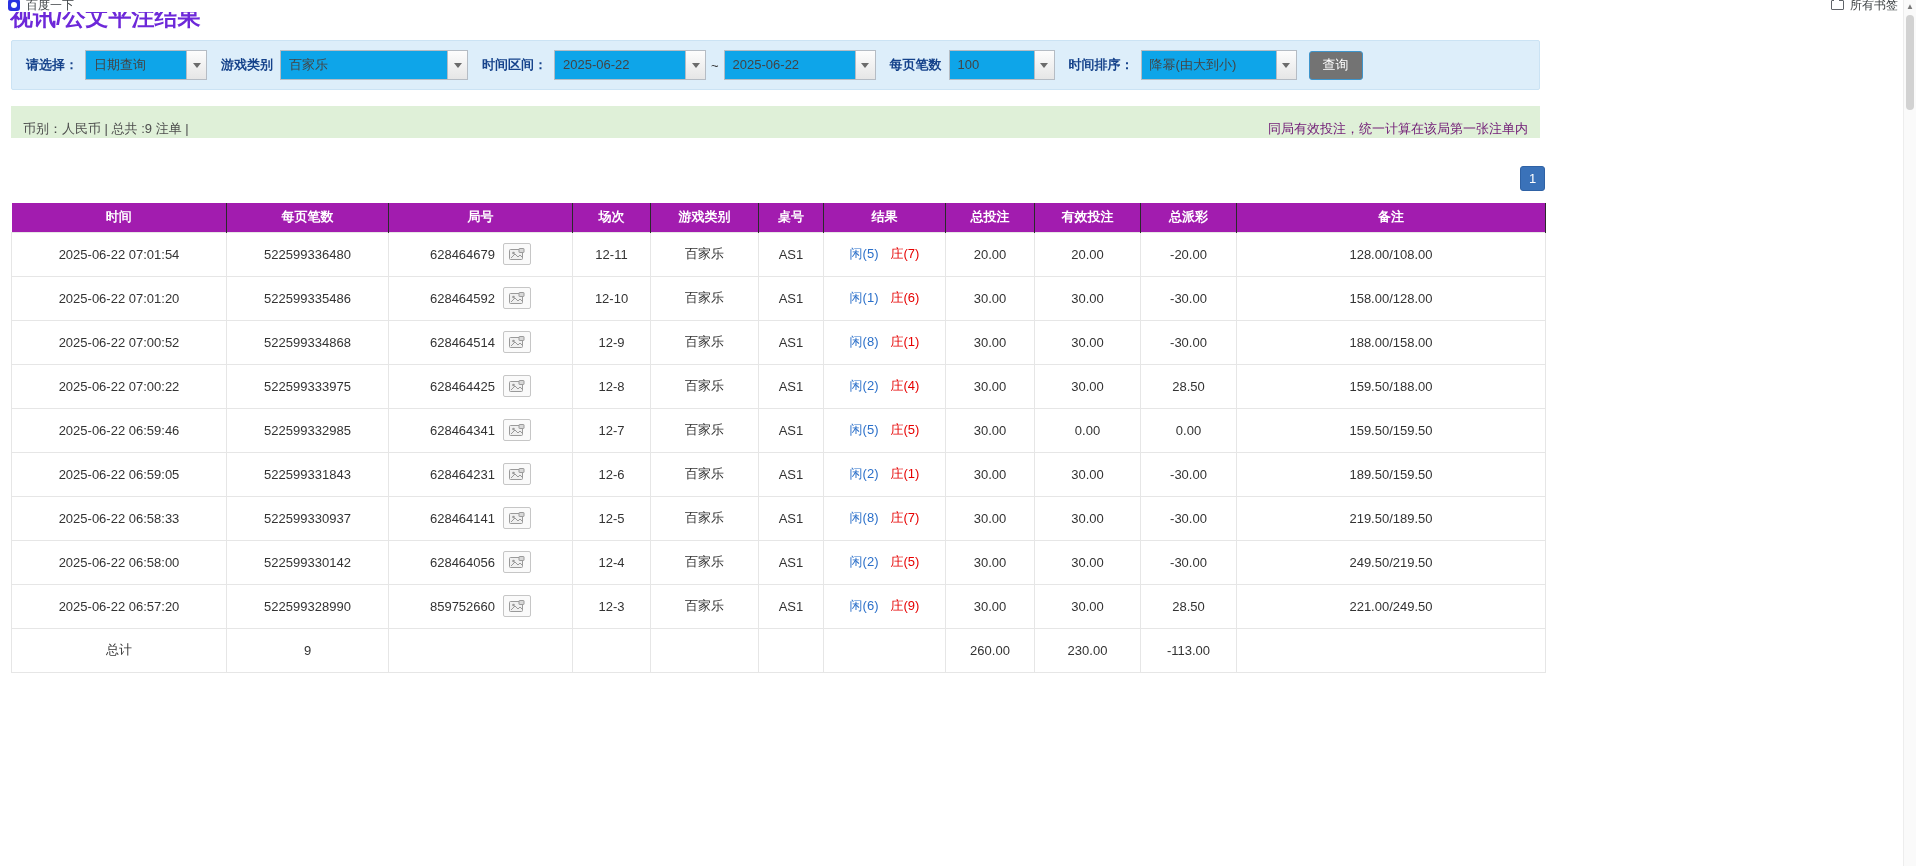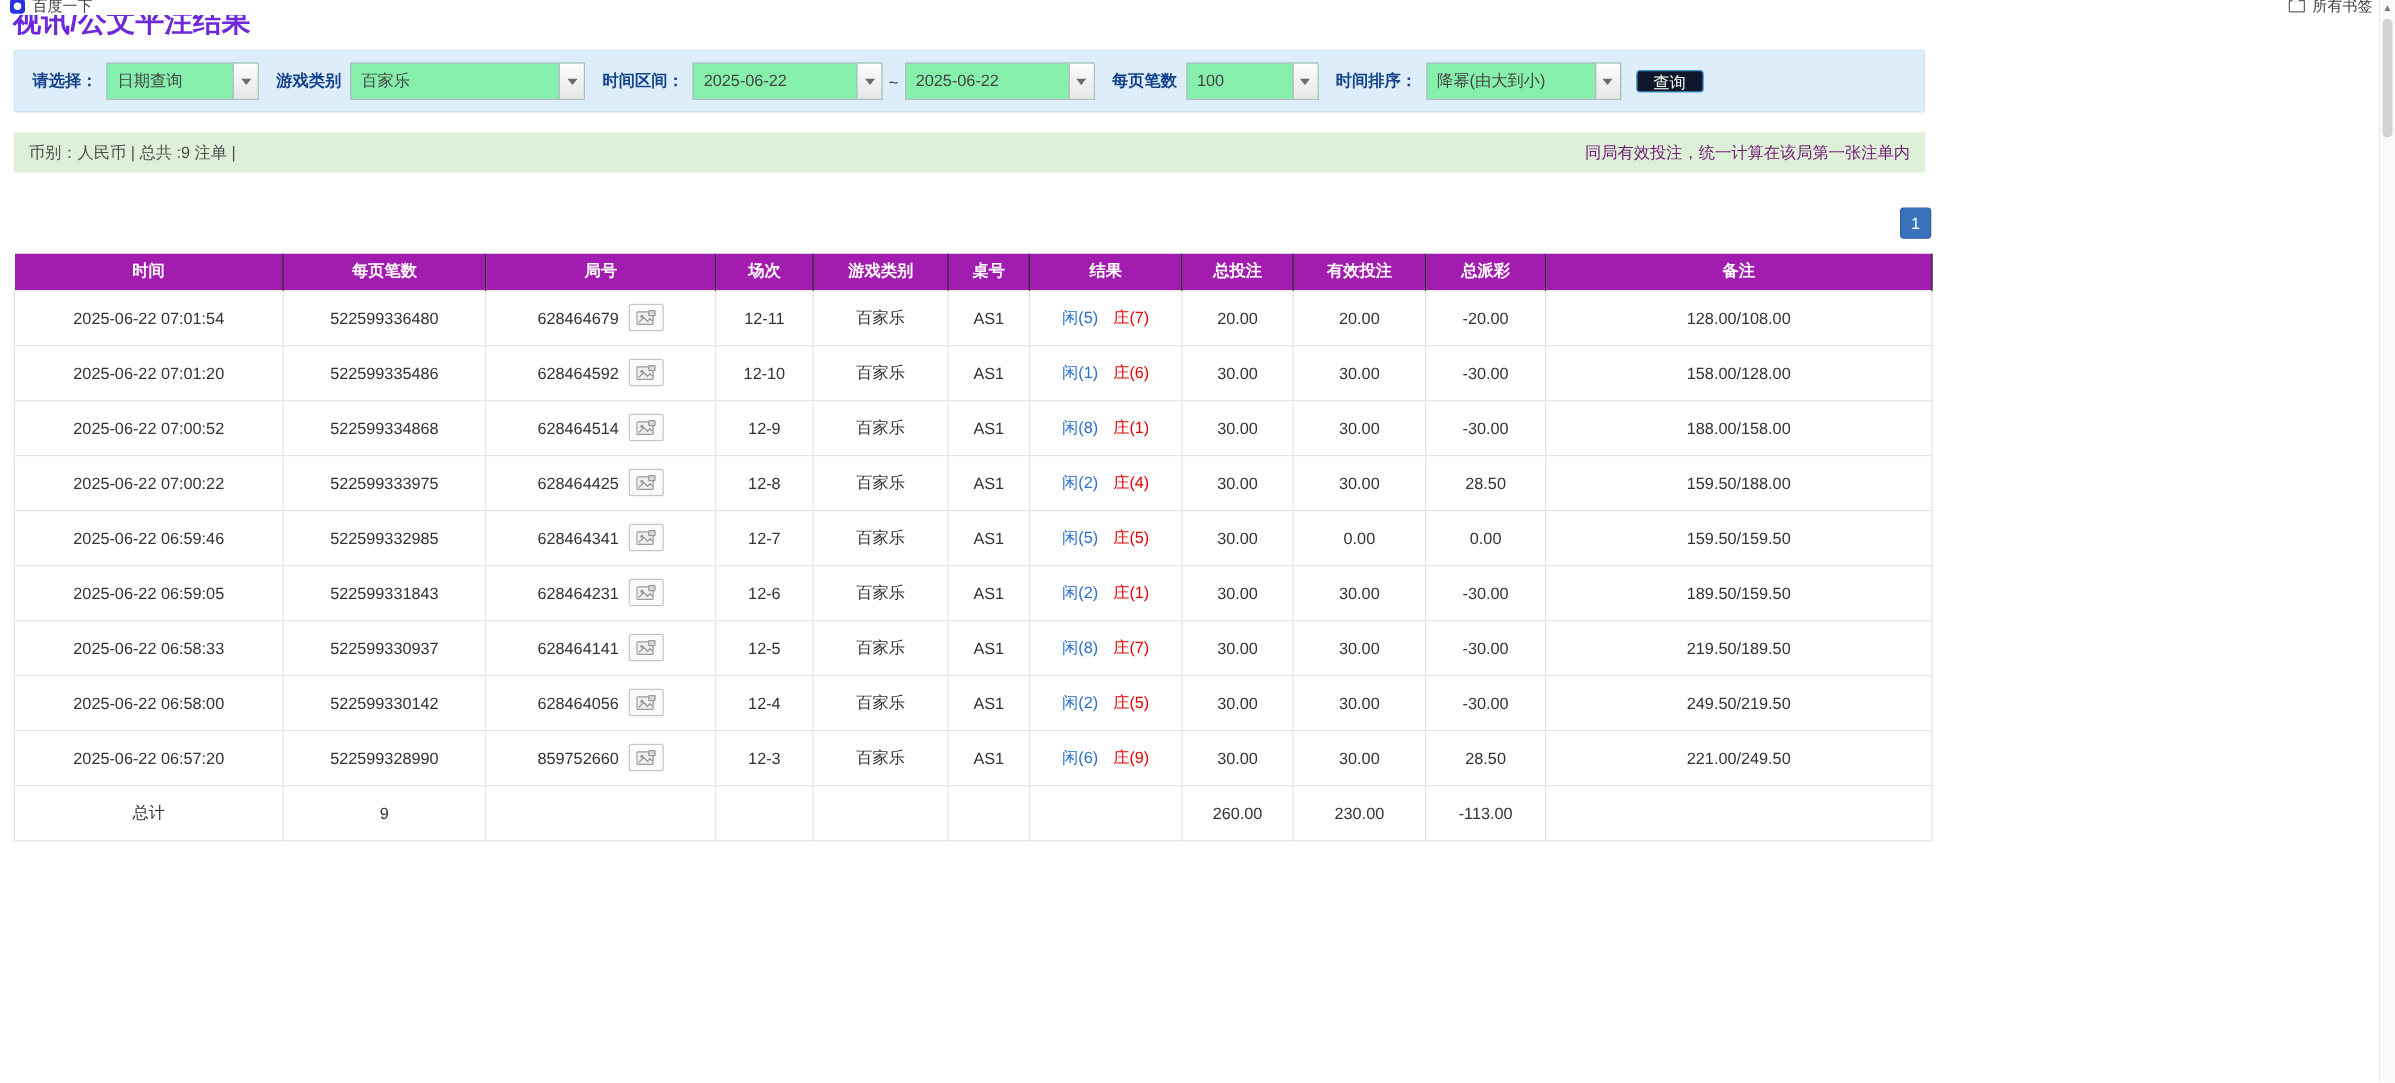--- a/index.html
+++ b/index.html
@@ -28,37 +28,37 @@
   .page-title { font-size: 23px; font-weight: bold; color: #6d28d9; margin-top: -10px; white-space: nowrap; }
 
   
   .filter-bar {
     margin: 8px 10px 0 11px; width: 1529px; height: 50px;
     background: #ddeefa; border: 1px solid #cbe3f4; border-radius: 2px;
     display: flex; align-items: center; padding: 12px 14px; font-size: 13px;
   }
   .flabel { color: #15428b; font-weight: bold; margin: 0 7px 0 14px; white-space: nowrap; }
   .flabel:first-child { margin-left: 0; }
-  .combo { display: flex; align-items: stretch; height: 30px; background: #86efac; border: 1px solid #b5bcc4; cursor: pointer; }
+  .combo { display: flex; align-items: stretch; height: 30px; background: #0ea5e9; border: 1px solid #b5bcc4; cursor: pointer; }
   .combo .val { flex: 1; padding: 0 8px; line-height: 28px; color: #444; white-space: nowrap; overflow: hidden; }
   .combo .arrow-btn { width: 20px; border-left: 1px solid #b5bcc4; background: linear-gradient(#fdfdfd, #e6e6e6); display: flex; align-items: center; justify-content: center; }
   .tri { width: 0; height: 0; border: 4px solid transparent; border-top: 5px solid #6b6b6b; margin-top: 5px; }
   .w-select { width: 122px; } .w-game { width: 188px; } .w-date { width: 152px; }
   .w-size { width: 106px; } .w-sort { width: 156px; }
   .tilde { margin: 0 5px; color: #333; }
   .query-btn {
-    margin-left: 12px; height: 18px; padding: 0 13px;
-    background: #0f172a; border: 1px solid #3e95cc; border-radius: 3px;
+    margin-left: 12px; height: 29px; padding: 0 13px;
+    background: #737373; border: 1px solid #3e95cc; border-radius: 3px;
     color: #fff; font-size: 13px; cursor: pointer;
   }
 
   
   .summary-bar {
     margin: 16px 10px 0 11px; width: 1529px; height: 32px;
-    background: #dff0d8; display: flex; align-items: center; justify-content: space-between;
+    background: #dff0d8; display: flex; align-items: flex-end; justify-content: space-between;
     padding: 0 12px; font-size: 13px;
   }
   .summary-left { color: #4d4d4d; }
   .summary-note { color: #701a75; }
 
   
   .pagination { width: 1534px; margin: 28px 0 0 11px; display: flex; justify-content: flex-end; }
   .page-btn {
     min-width: 25px; height: 25px; background: #3a72b9; border: 1px solid #2f62a5;
     border-radius: 3px; color: #fff; font-size: 13px;

